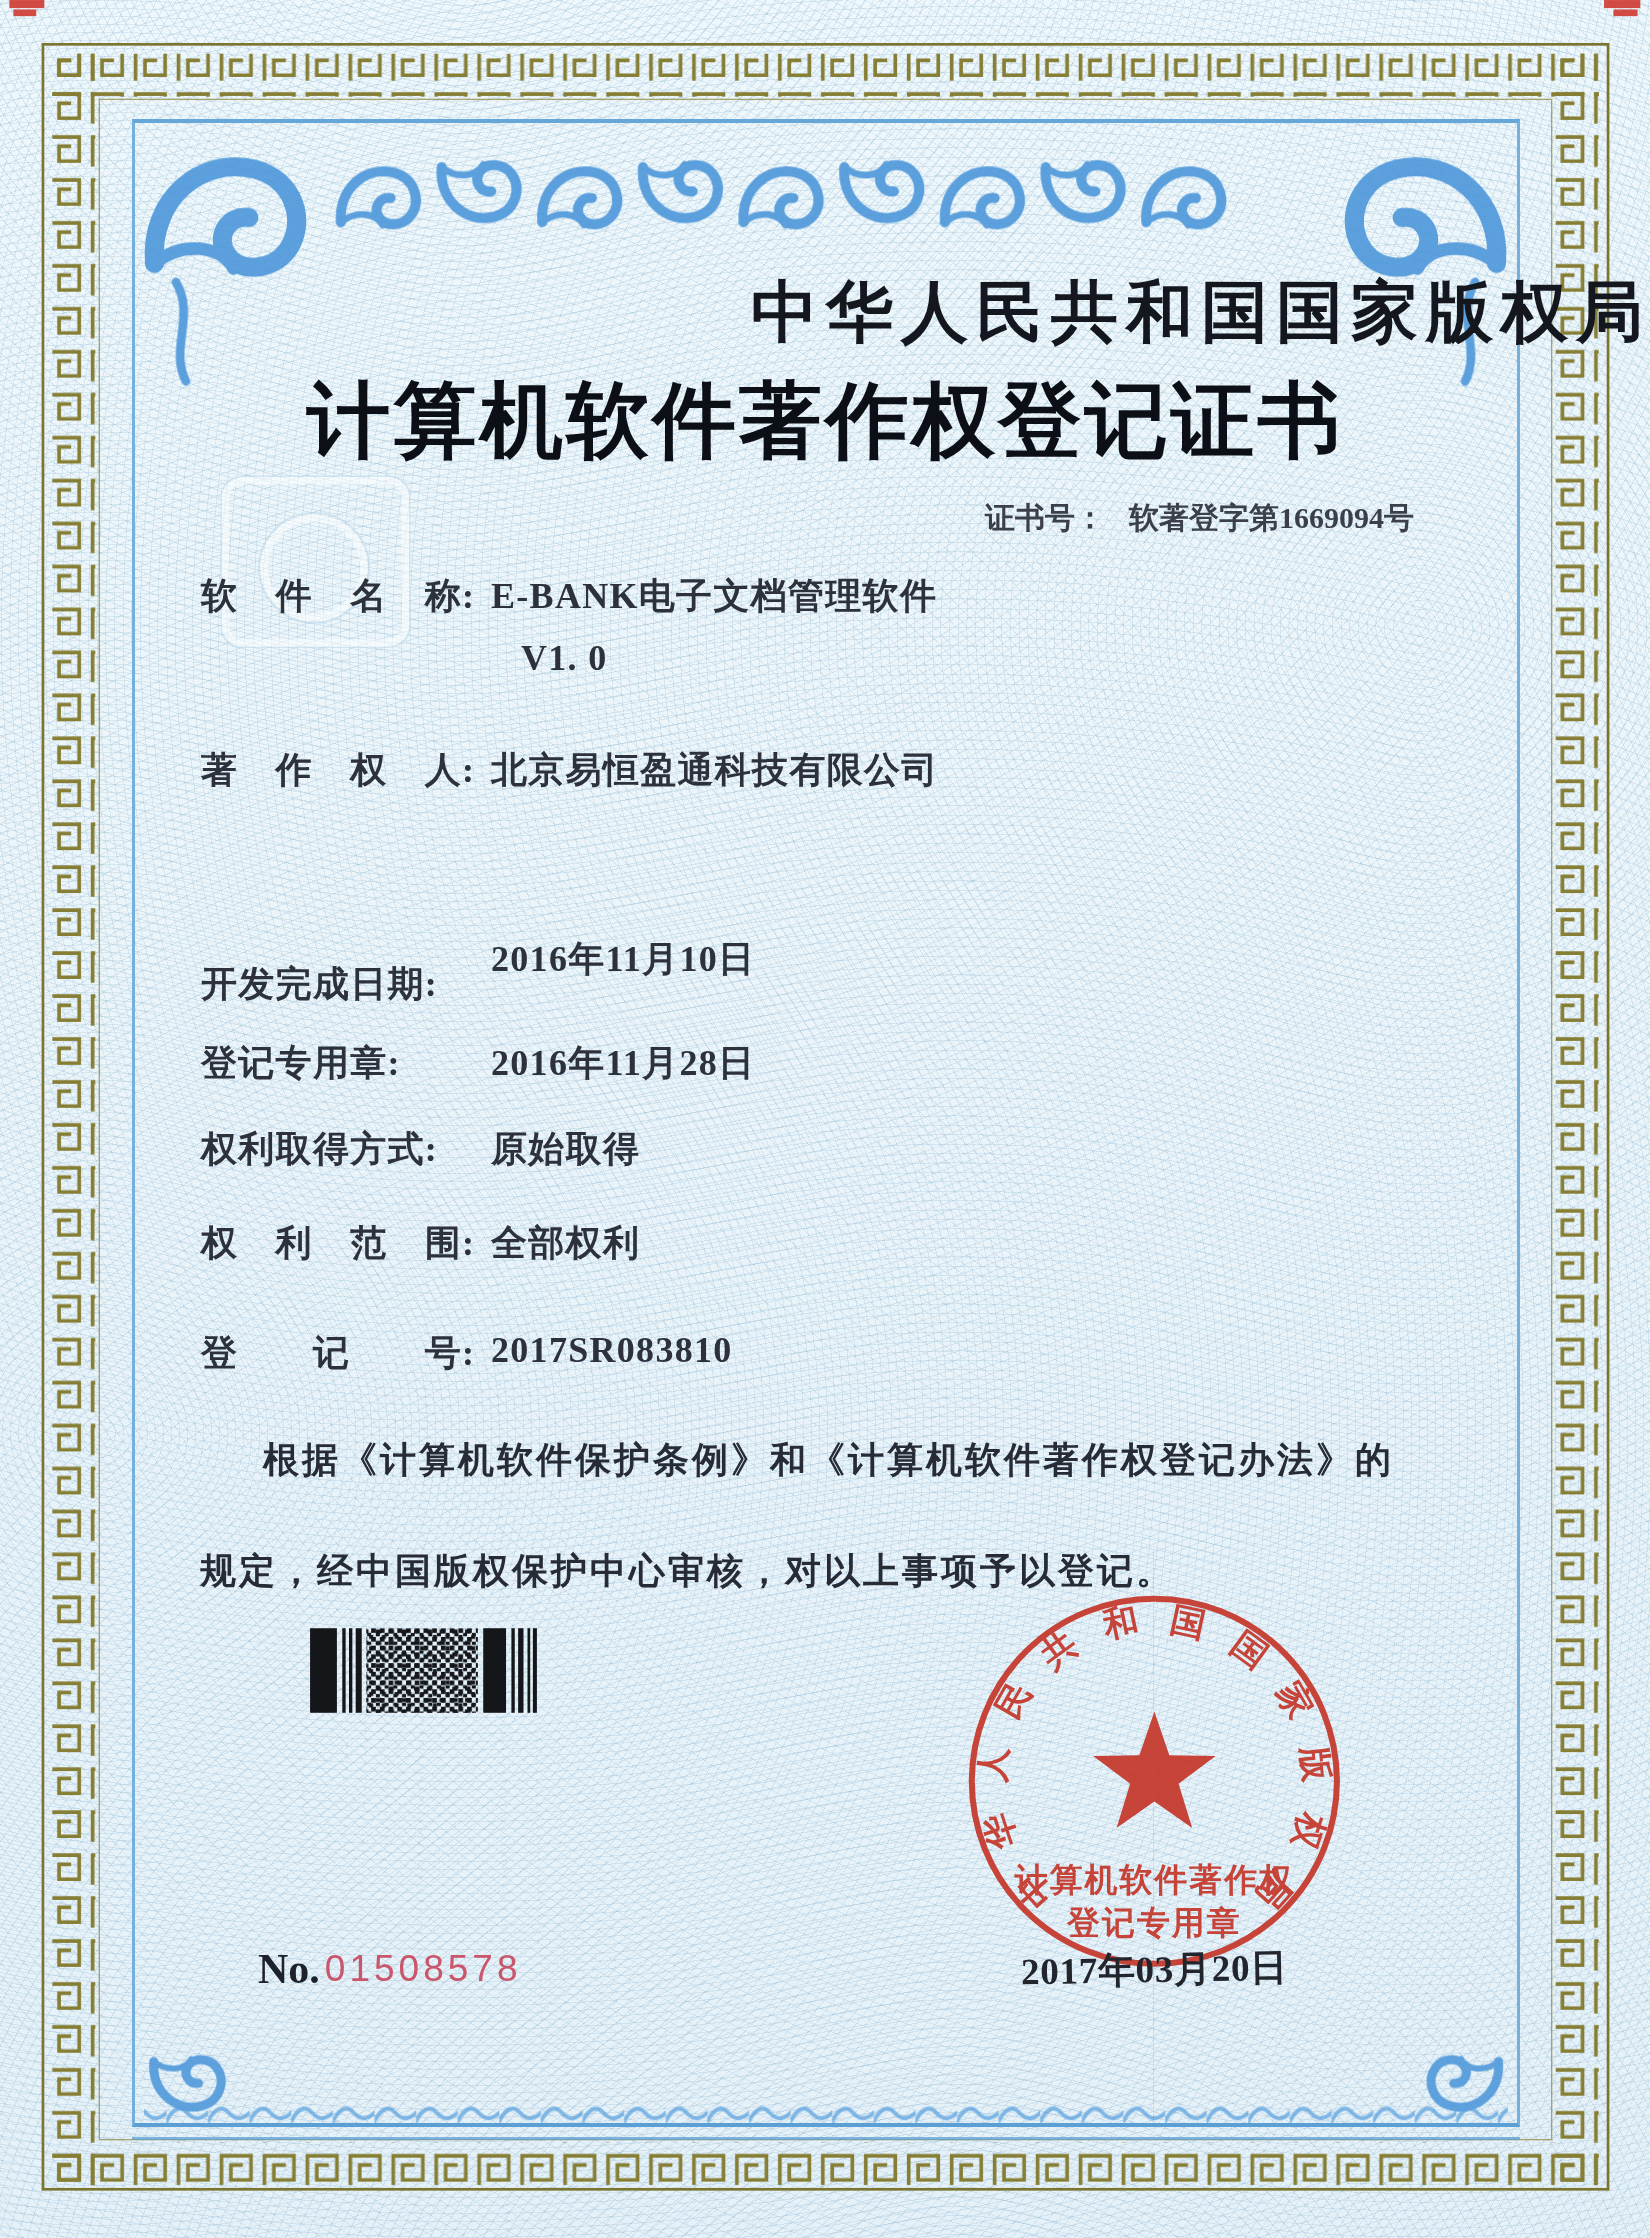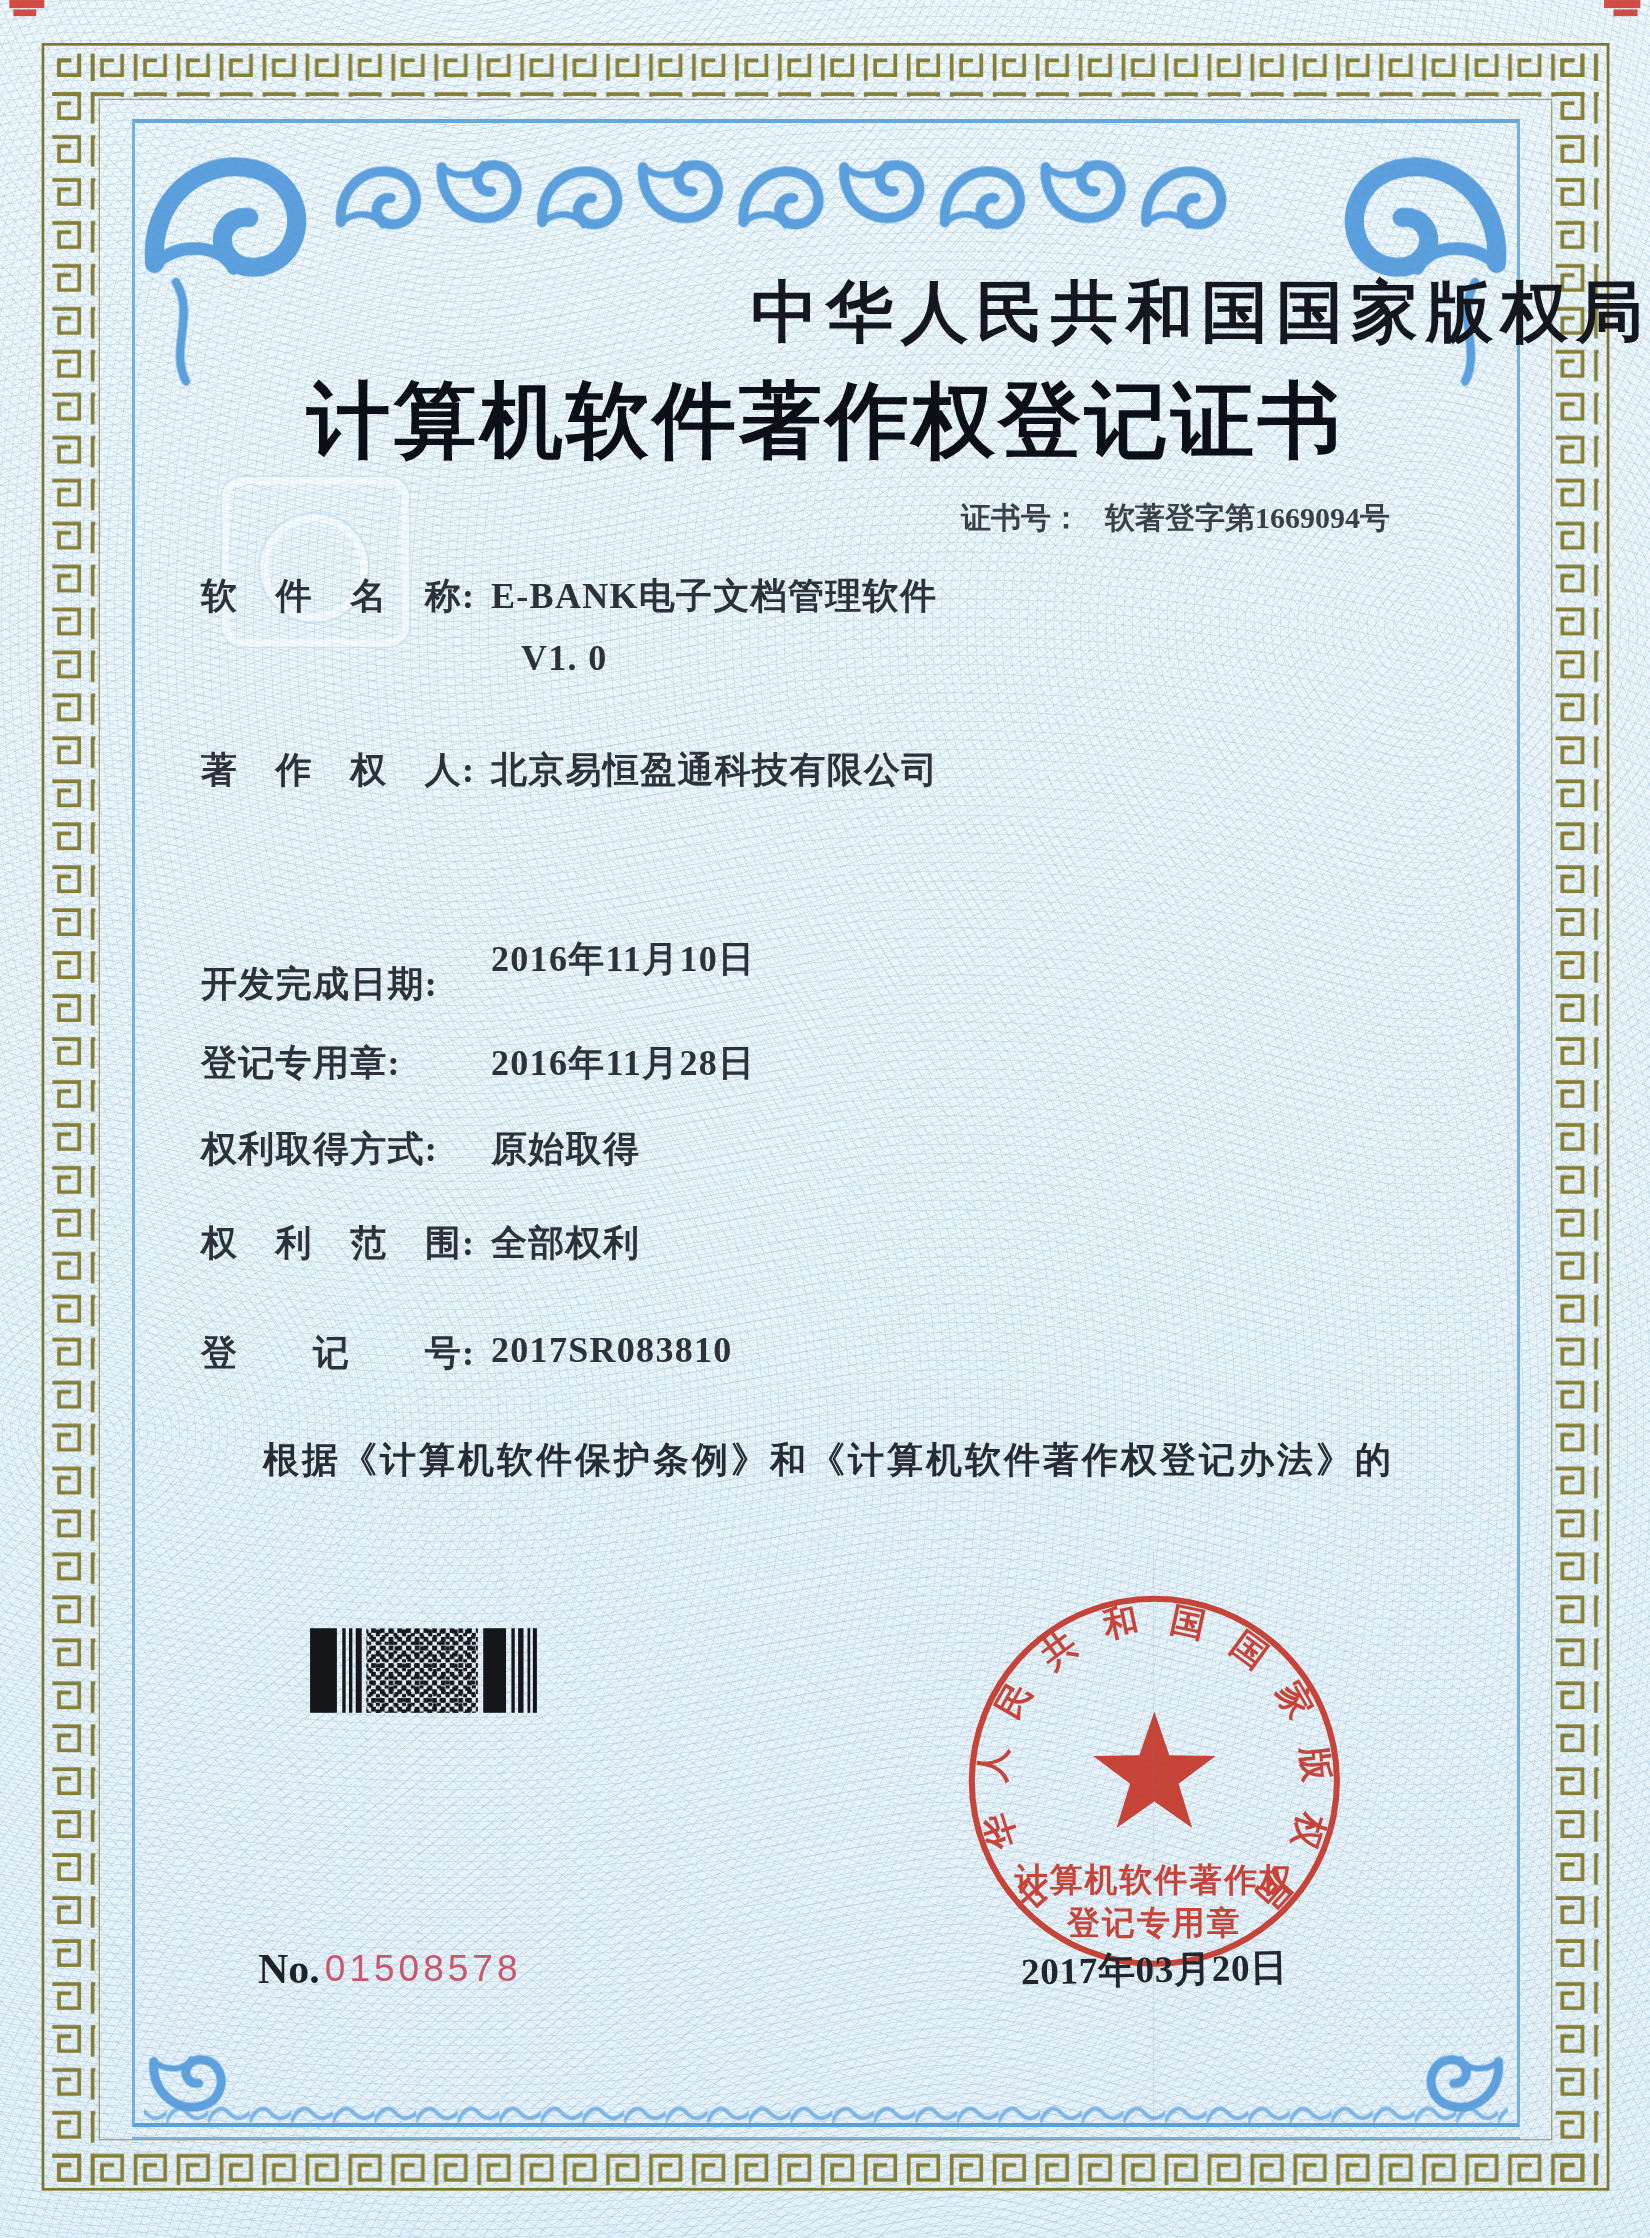--- a/index.html
+++ b/index.html
@@ -26,21 +26,21 @@
     box-sizing:border-box;
   }
   .blue-frame-b2{position:absolute;left:132px;top:2137px;width:1388px;height:2.7px;background:rgba(92,159,212,.75);}
   .crease{position:absolute;left:1153px;top:1550px;width:1.3px;height:577px;background:rgba(90,130,160,.16);}
 
   .title{position:absolute;left:0;right:0;top:267px;text-align:right;
     font-size:67px;font-weight:700;letter-spacing:8px;color:#14171e;}
   .subtitle{position:absolute;left:0;right:0;top:366px;text-align:center;
     font-size:83px;font-weight:700;letter-spacing:3.4px;color:#0c0f15;}
   .certno{position:absolute;left:961px;top:498px;font-size:30px;font-weight:700;color:#3a3f4a;}
-  .certno .lbl{margin-right:24px;}
+  .certno .lbl{margin-right:24px;margin-left:24px;}
 
   .flabel{position:absolute;left:201px;font-size:36px;font-weight:700;color:#2c313c;letter-spacing:1.3px;white-space:pre;}
   .fval{position:absolute;left:491px;font-size:36px;font-weight:700;color:#2c313c;letter-spacing:1.3px;white-space:pre;}
   .fval2{position:absolute;left:521px;font-size:36px;font-weight:700;color:#2c313c;letter-spacing:1.3px;margin-top:8px;}
 
   .para{position:absolute;font-size:36px;font-weight:600;color:#262b35;letter-spacing:3px;white-space:pre;}
 
   .seal-ring-char{font-size:52px;font-weight:700;fill:#c5372b;text-anchor:middle;
     font-family:"Liberation Serif","DejaVu Serif",serif;}
   .seal-line{font-size:49px;font-weight:700;fill:#c5372b;text-anchor:middle;letter-spacing:3px;
@@ -197,20 +197,21 @@
   <div>
     <span class="flabel" style="top:1219px">权　利　范　围:</span>
     <span class="fval" style="top:1219px">全部权利</span>
   </div>
   <div>
     <span class="flabel" style="top:1329px">登　　记　　号:</span>
     <span class="fval" style="top:1329px">2017SR083810</span>
   </div>
 
   <div class="para" style="left:263px;top:1436px">根据《计算机软件保护条例》和《计算机软件著作权登记办法》的</div>
+  <div class="para" style="left:200px;top:1547px">规定，经中国版权保护中心审核，对以上事项予以登记。</div>
 
   <div class="seal-date">2017年03月20日</div>
 
   <div class="no-row">
     <span class="no-lbl">No.</span><span class="no-val">01508578</span>
   </div>
 
 </div>
 
 

